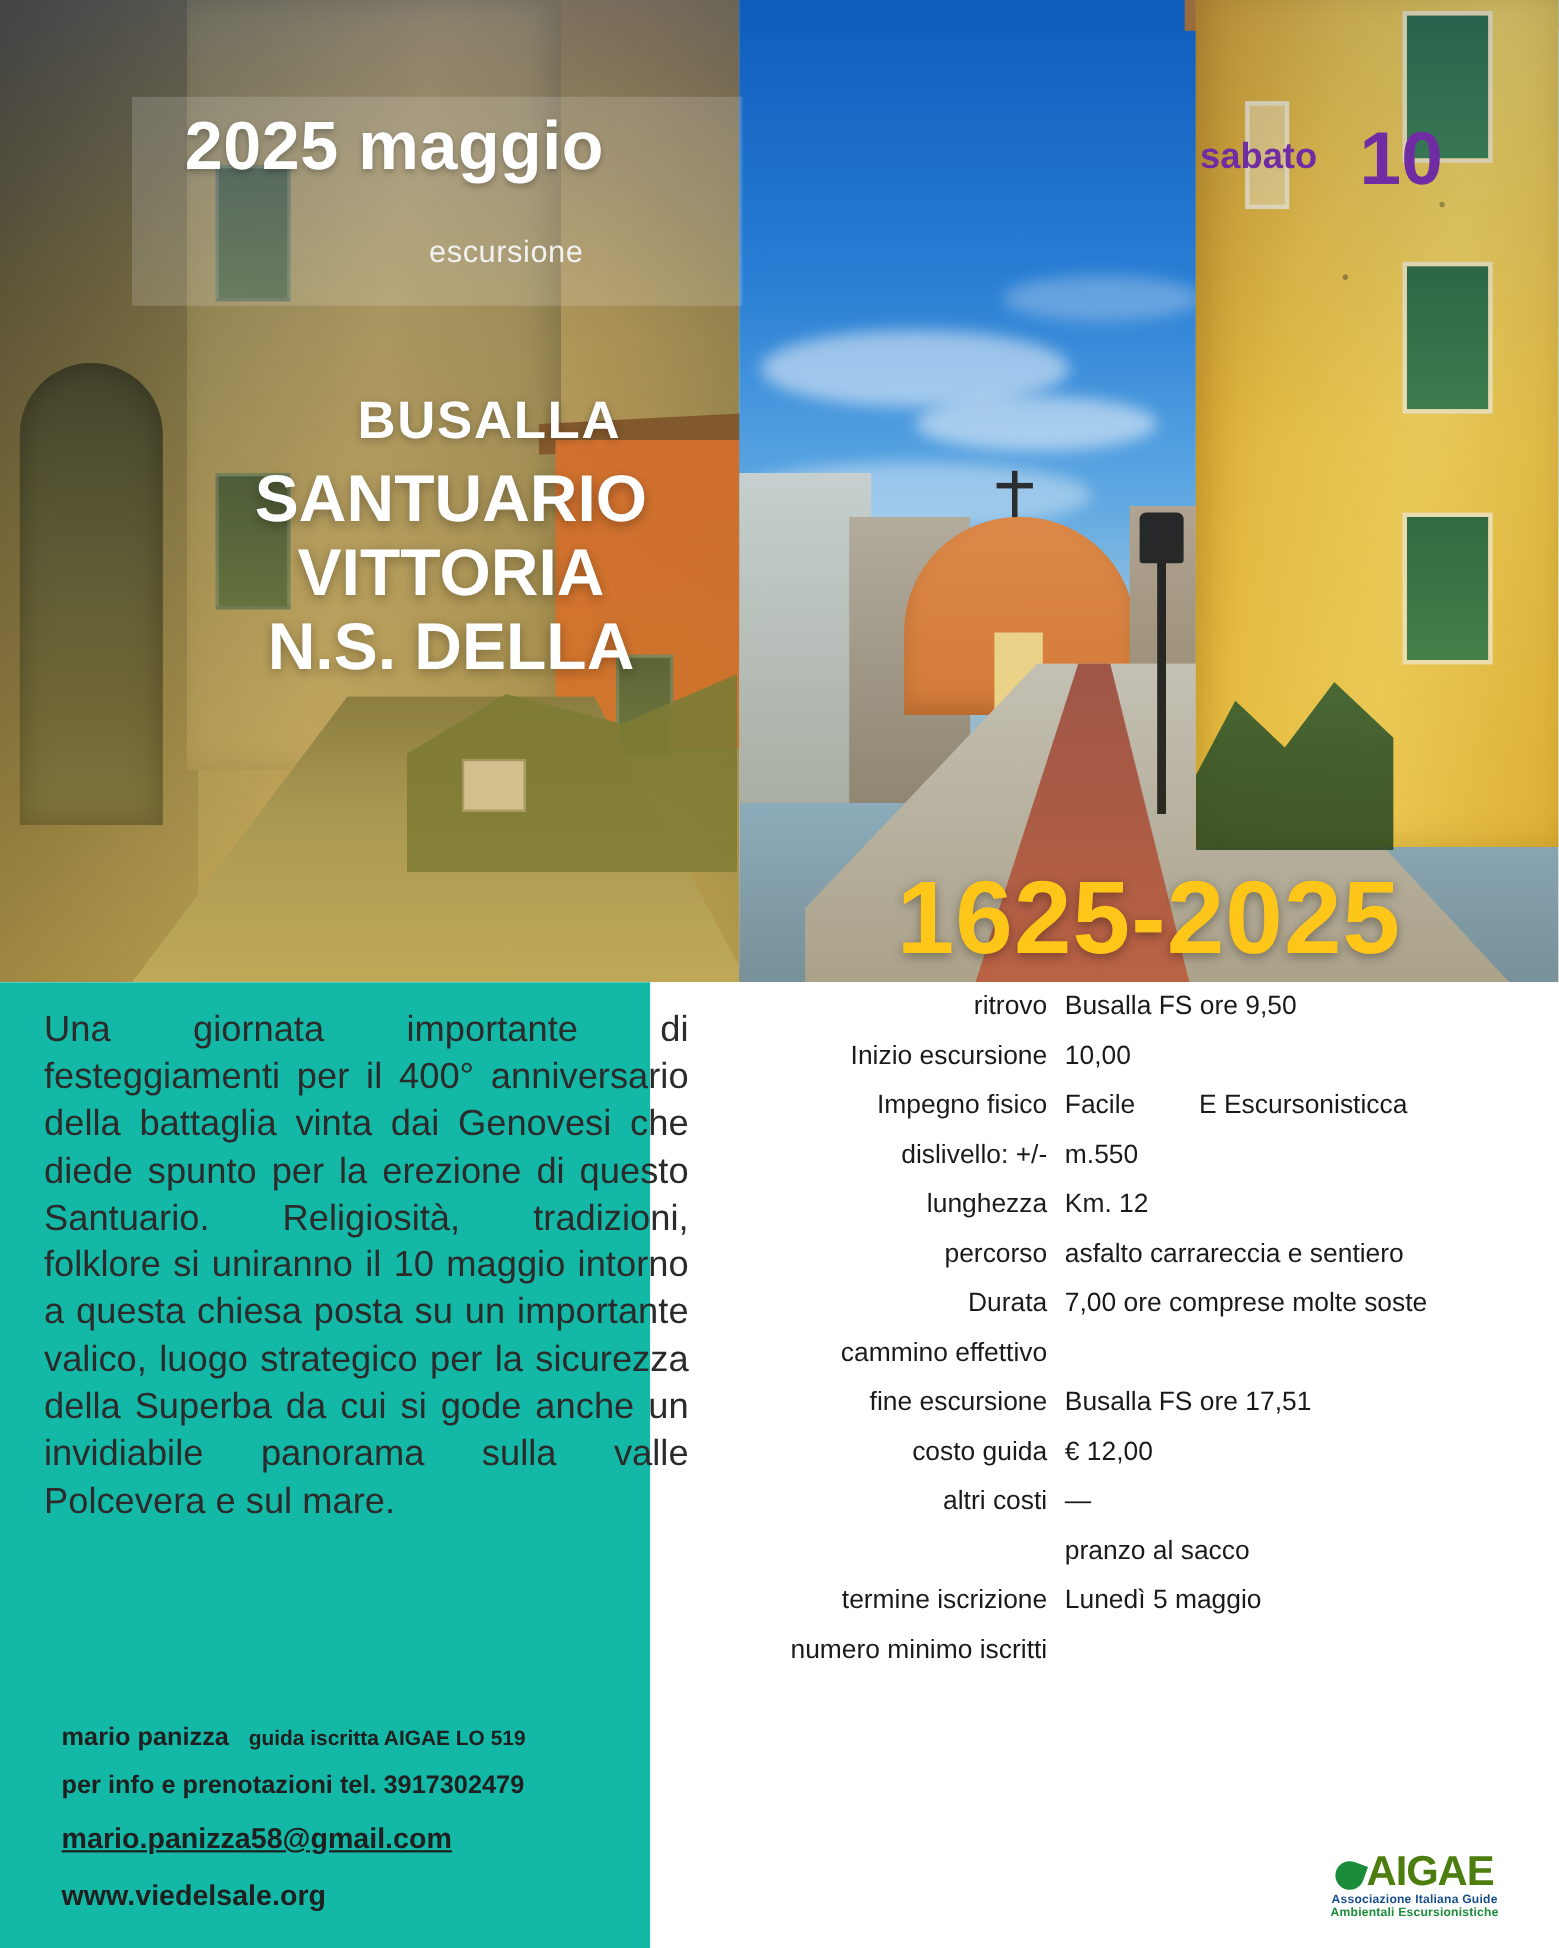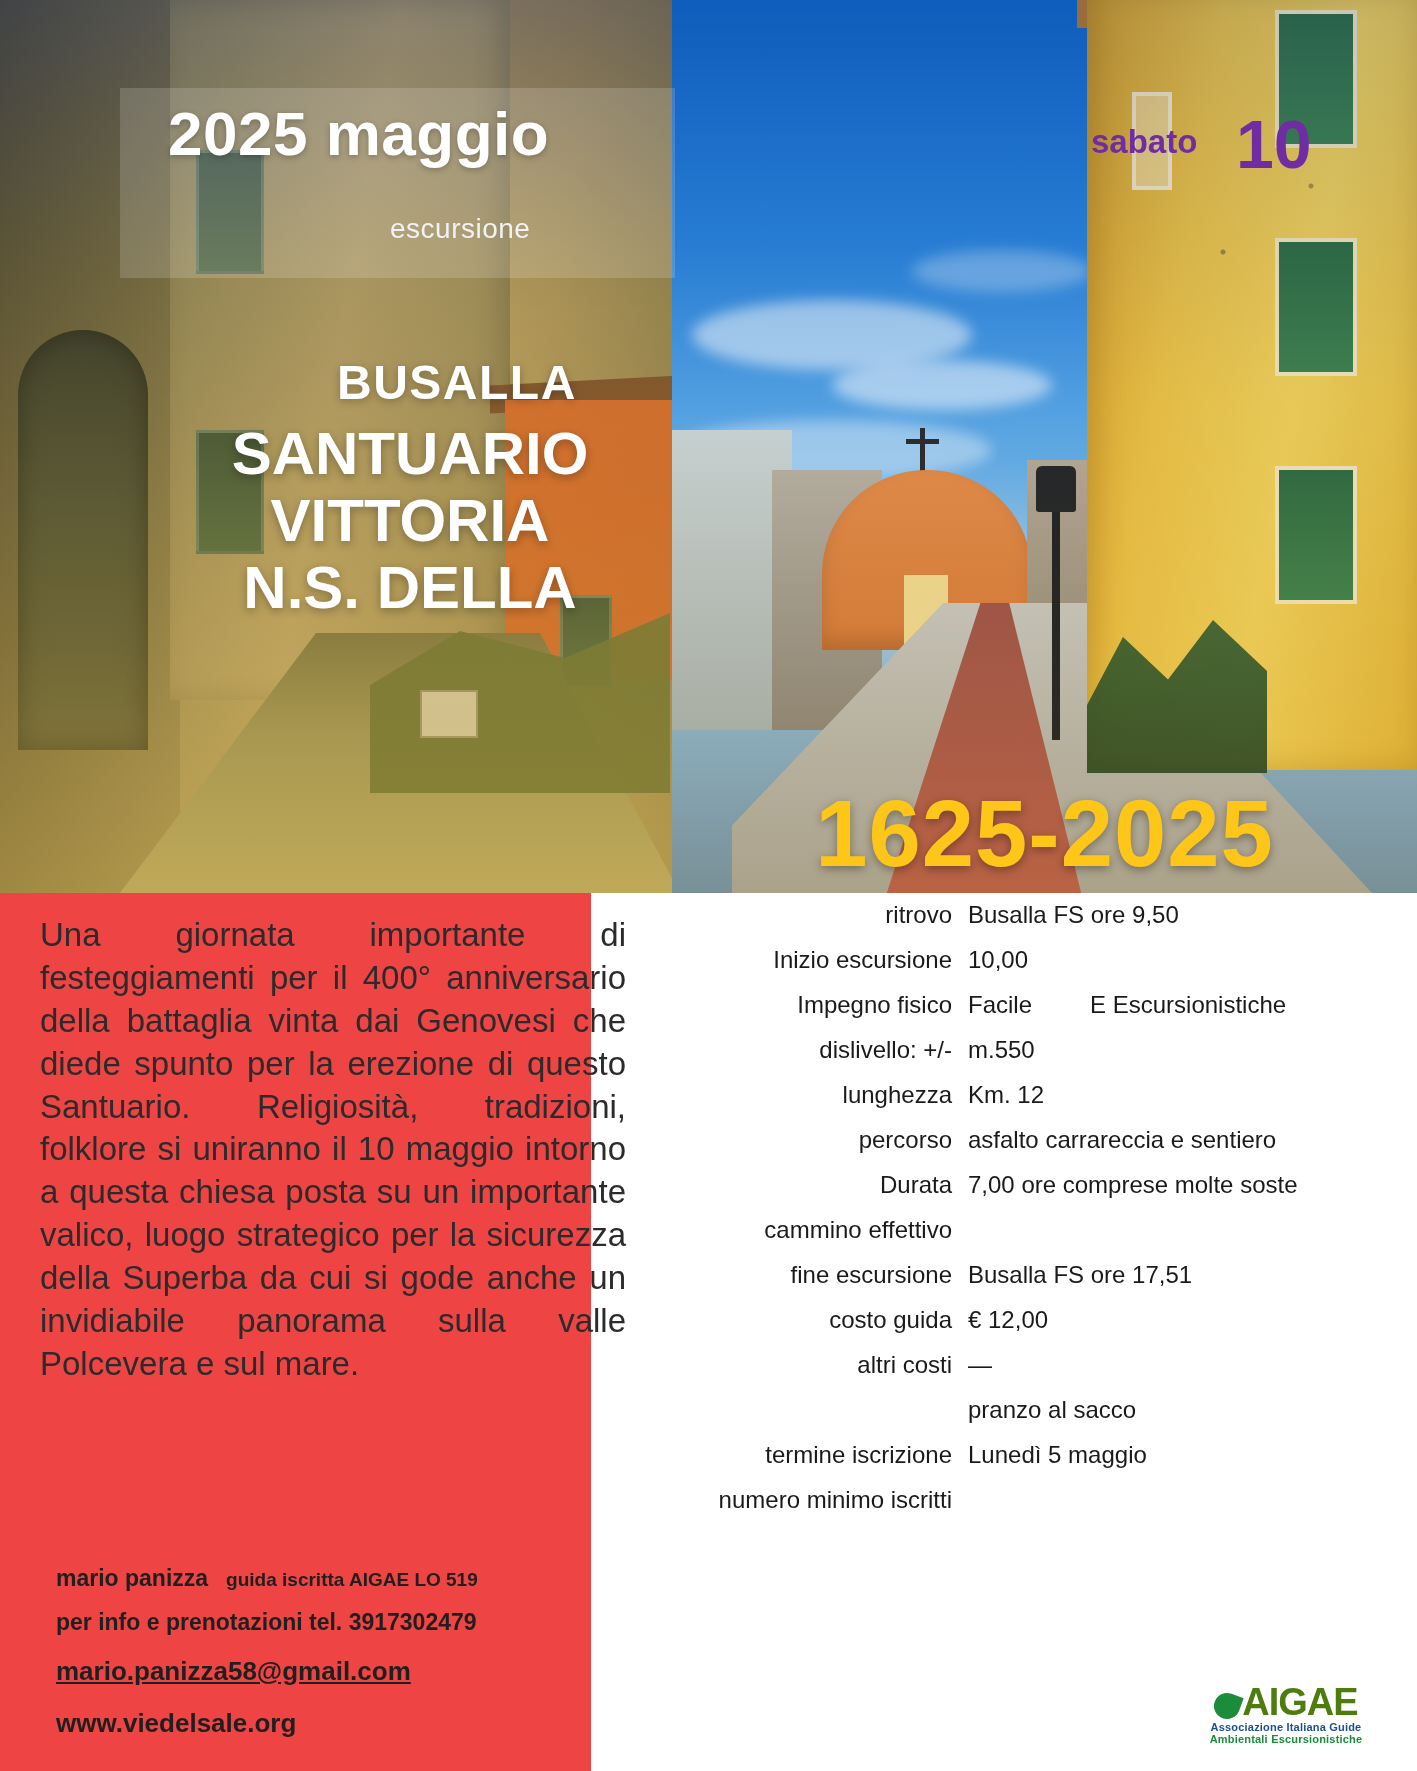--- a/index.html
+++ b/index.html
@@ -299,21 +299,20 @@
     color: #6f2ca3;
   }
   .place {
     position: absolute;
     left: 325px; top: 355px;
     font-size: 48px;
     font-weight: bold;
     color: #ffffff;
     letter-spacing: 1.5px;
     text-shadow: 0 2px 8px rgba(0,0,0,0.28);
-    margin-left: 12px;
   }
   .bigtitle {
     position: absolute;
     left: 140px; top: 420px;
     width: 540px;
     font-size: 60px;
     font-weight: bold;
     color: #ffffff;
     line-height: 1.12;
     text-align: center;
@@ -336,21 +335,21 @@
     position: absolute;
     left: 0; top: 893px;
     width: 1417px;
     height: 878px;
     background: #ffffff;
   }
   .left-col {
     position: absolute;
     left: 0; top: 0;
     width: 591px; height: 878px;
-    background: #ef4444;
+    background: #14b8a6;
   }
   .desc {
     position: absolute;
     left: 40px; top: 21px;
     width: 586px;
     font-size: 33px;
     line-height: 1.30;
     color: #2b2b2b;
     text-align: justify;
   }
@@ -539,21 +538,21 @@
         </div>
 
         <div class="info-row">
           <div class="info-label">Inizio escursione</div>
           <div class="info-value">10,00</div>
         </div>
 
         <div class="info-row">
           <div class="info-label">Impegno fisico</div>
           <div class="info-value">
-            <span>Facile</span><span class="extra">E Escursionistiche</span>
+            <span>Facile</span><span class="extra">E Escursonisticca</span>
           </div>
         </div>
 
         <div class="info-row">
           <div class="info-label">dislivello: +/-</div>
           <div class="info-value">m.550</div>
         </div>
 
         <div class="info-row">
           <div class="info-label">lunghezza</div>

